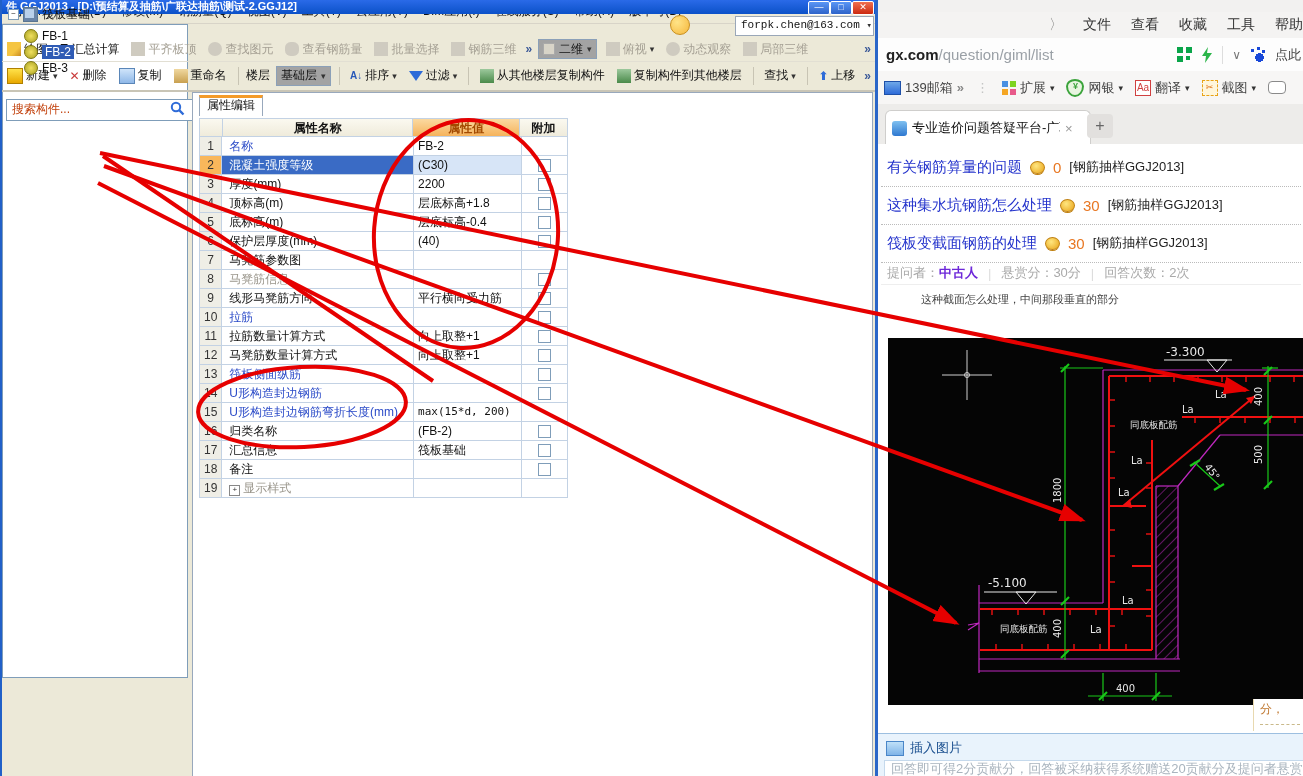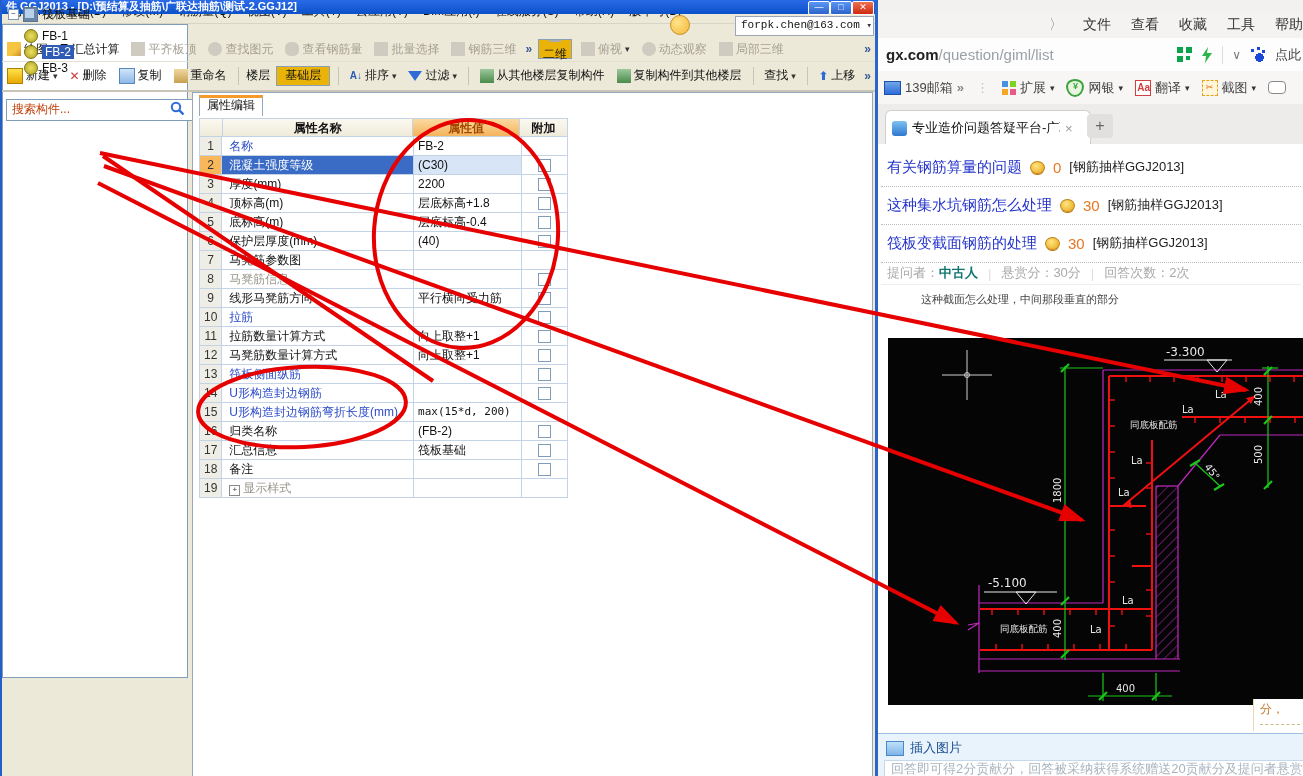--- a/index.html
+++ b/index.html
@@ -23,22 +23,22 @@
      background:radial-gradient(circle at 35% 35%,#FFE488,#F5B73C);border:1px solid #C89020;}
   .toolbar{display:flex;align-items:center;white-space:nowrap;overflow:hidden;}
   #tb1{left:0;top:37px;width:873px;height:24px;gap:6px;padding-left:2px;border-bottom:1px solid #E2DFD3;}
   #tb2{left:0;top:61px;width:873px;height:29px;gap:6px;padding-left:2px;border-bottom:2px solid #C9C5B6;}
   .tbi{display:inline-flex;align-items:center;gap:3px;padding:2px 3px;}
   .tbi.gray{color:#A5A094;}
   .ico{display:inline-block;width:14px;height:14px;vertical-align:middle;}
   .sep{width:1px;height:18px;background:#C8C4B4;margin:0 2px;}
   .chev{color:#3B5998;font-weight:bold;}
   .drop{font-size:9px;color:#333;}
-  .combo{display:inline-flex;align-items:center;border:1px solid #8BA0B8;background:#eab308;
-     height:18px;padding:0 4px;gap:4px;flex-direction:column;}
+  .combo{display:inline-flex;align-items:center;border:1px solid #8BA0B8;background:#a3a3a3;
+     height:18px;padding:0 4px;gap:4px;}
   
   #search-box{left:4px;top:99px;width:182px;height:20px;background:#fff;border:1px solid #7F9DB9;
      line-height:18px;color:#c2410c;padding-left:5px;}
   #mag{left:168px;top:101px;width:15px;height:15px;}
   #tree-panel{left:2px;top:122px;width:184px;height:652px;background:#fff;border:1px solid #7F9DB9;}
   .tree-row{position:absolute;left:6px;height:16px;display:flex;align-items:center;gap:4px;white-space:nowrap;}
   .exp-box{width:9px;height:9px;border:1px solid #7F9DB9;background:#fff;font-size:8px;line-height:7px;
      text-align:center;color:#333;}
   .gear{width:12px;height:12px;border-radius:50%;background:radial-gradient(#F0E060,#A8A020);
      border:1px solid #807810;}
@@ -116,21 +116,21 @@
       radial-gradient(circle,#1848D8 55%,transparent 56%) 6px -1px/5px 5px no-repeat,
       radial-gradient(circle,#1848D8 55%,transparent 56%) 11px 2px/5px 5px no-repeat;}
   .sq-ext{width:14px;height:14px;background:
       linear-gradient(#4A90E2,#4A90E2) 0 0/6px 6px no-repeat,
       linear-gradient(#7ED321,#7ED321) 8px 0/6px 6px no-repeat,
       linear-gradient(#F5A623,#F5A623) 0 8px/6px 6px no-repeat,
       linear-gradient(#E85A8A,#E85A8A) 8px 8px/6px 6px no-repeat;}
   .shield{width:14px;height:14px;border-radius:50% 50% 50% 50%/40% 40% 60% 60%;
       background:#E8F5E0;border:2px solid #3BA33B;color:#3BA33B;font-size:9px;line-height:11px;text-align:center;font-weight:bold;}
   .aa{width:14px;height:14px;border:1px solid #D04040;color:#D04040;font-size:10px;line-height:13px;
-      text-align:right;font-weight:bold;background:#fff;}
+      text-align:center;font-weight:normal;background:#fff;}
   .snip{width:14px;height:14px;border:1px dashed #E8A317;background:#FFF6DC;color:#E07010;
       font-size:9px;line-height:13px;text-align:center;}
   .gamepad{width:16px;height:11px;border:1px solid #8a8a8a;border-radius:4px;background:#fff;}
   .favicon{width:15px;height:15px;border-radius:3px;background:linear-gradient(#7FC0F0,#2E78D0);}
   .dots3{color:#C5C5C5;letter-spacing:1px;}
   
   #anno{left:0;top:0;width:1303px;height:776px;pointer-events:none;z-index:60;}
 </style>
 </head>
 <body>
@@ -502,21 +502,21 @@
         <span class="qtag">[钢筋抽样GGJ2013]</span>
       </div>
       <div class="qrow abs" style="top: 224px;">
         <a class="qlink" style="padding-left: 6px;">筏板变截面钢筋的处理</a>
         <span class="coin"></span>
         <span class="qnum">30</span>
         <span class="qtag">[钢筋抽样GGJ2013]</span>
       </div>
     </div>
   <div id="meta-row" class="abs">
-    <span style="padding-left:6px"><span>提问者：</span><b style="color:#0f766e">中古人</b></span>
+    <span style="padding-left:6px"><span>提问者：</span><b style="color:#6d28d9">中古人</b></span>
     <span style="color:#DDD">|</span>
     <span><span>悬赏分：</span><span>30分</span></span>
     <span style="color:#DDD">|</span>
     <span><span>回答次数：</span><span>2次</span></span>
   </div>
   <div id="body-text" class="abs">这种截面怎么处理，中间那段垂直的部分</div>
 
   <div id="cad" class="abs">
     <svg width="415" height="367" viewBox="0 0 415 367">
       <defs>

